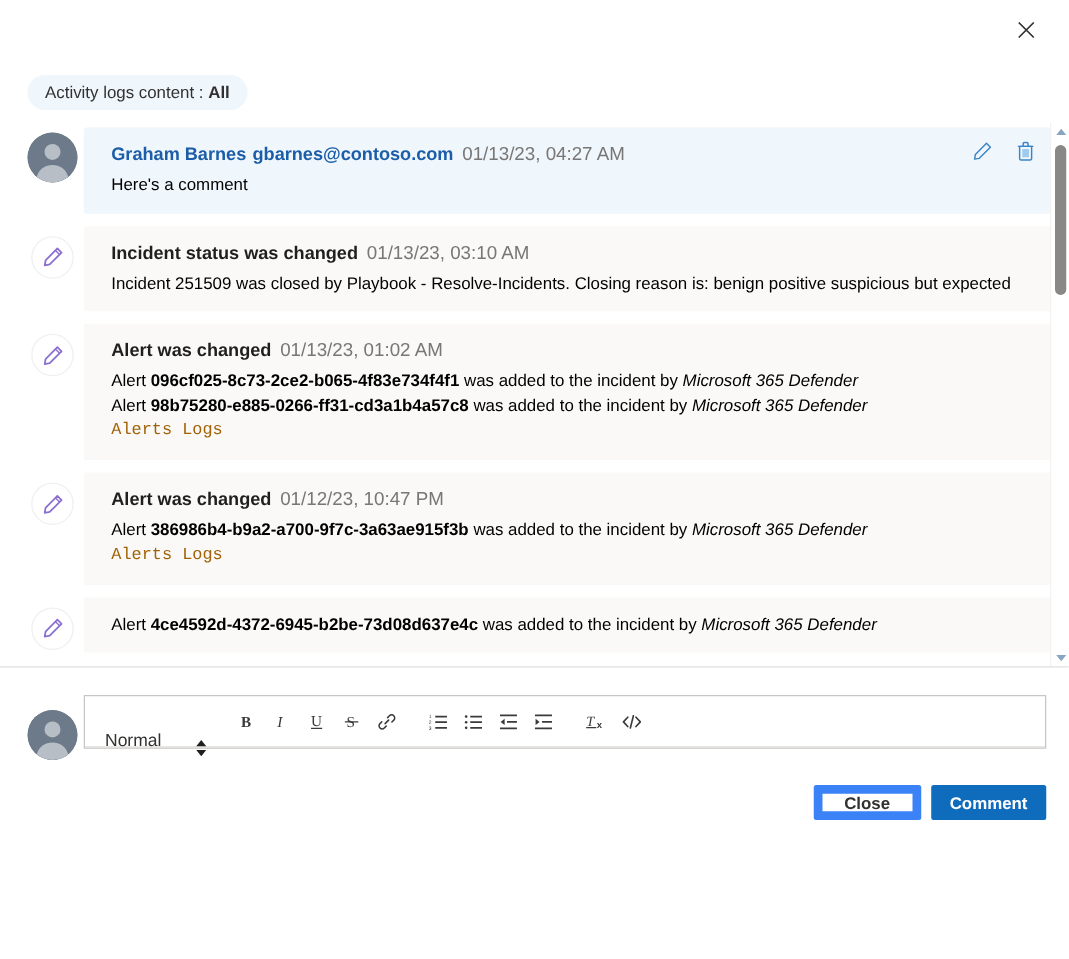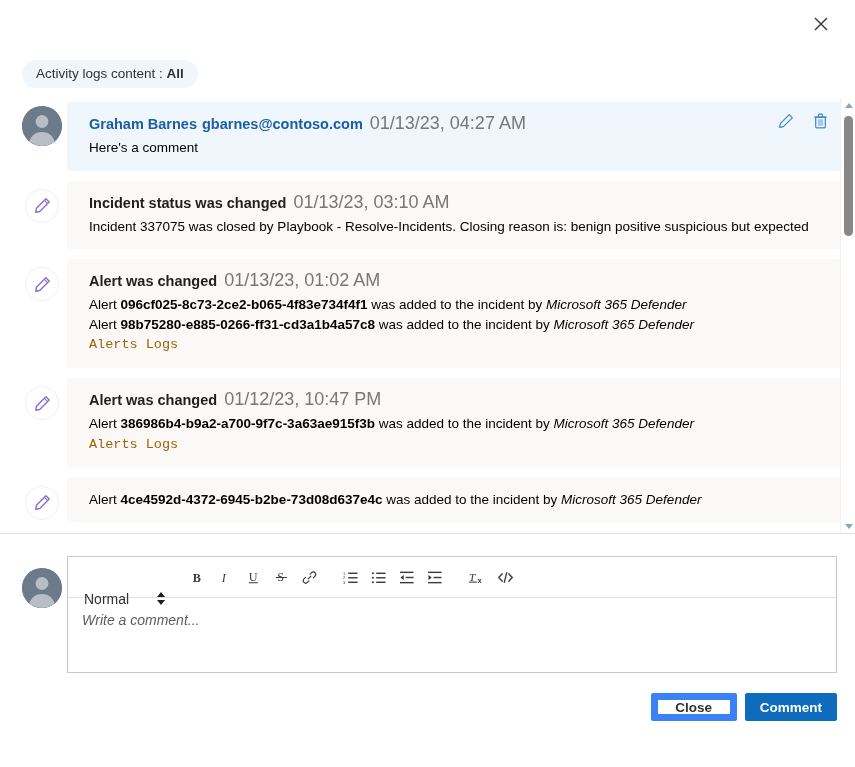--- a/index.html
+++ b/index.html
@@ -134,21 +134,21 @@
     font-size: 14.5px;
     margin-left: 5px;
   }
   .entry-title {
     font-weight: 700;
     color: #201f1e;
     font-size: 14.5px;
   }
   .entry-time {
     color: #797775;
-    font-size: 18px;
+    font-size: 15px;
     margin-left: 7px;
     font-weight: 400;
   }
   .entry-body {
     font-size: 13.5px;
     line-height: 19.5px;
     color: #000000;
   }
   .entry-body .idhex { font-weight: 700; }
   .entry-body .byname { font-style: italic; }
@@ -241,21 +241,20 @@
   .toolbar {
     display: flex;
     align-items: center;
     height: 41px;
     border-bottom: 1px solid #e1dfdd;
     padding: 0 6px;
     box-sizing: border-box;
   }
   .format-select {
     display: flex;
-    align-items: center;
     cursor: pointer;
     padding: 0 4px 0 10px;
     height: 30px;
     margin-top: 43px;
   }
   .format-select .fs-label {
     font-size: 14px;
     color: #323130;
   }
   .spinner-arrows {
@@ -387,21 +386,21 @@
         <div class="entry-avatar">
           <div class="pencil-circle">
             <svg width="17" height="17" viewBox="0 0 18 18" fill="none" stroke="#8a6fd1" stroke-width="1.5" stroke-linejoin="round">
               <path d="M12.6 1.9 16.1 5.4 6.1 15.4 1.9 16.1 2.6 11.9Z"></path>
               <path d="M11 3.5 14.5 7" stroke-width="1.2"></path>
             </svg>
           </div>
         </div>
         <div class="entry-card system">
           <div class="entry-head"><span class="entry-title">Incident status was changed</span><span class="entry-time">01/13/23, 03:10 AM</span></div>
-          <div class="entry-body"><span>Incident 337075 was closed by Playbook - Resolve-Incidents. Closing reason is: benign positive suspicious but expected</span></div>
+          <div class="entry-body"><span>Incident 251509 was closed by Playbook - Resolve-Incidents. Closing reason is: benign positive suspicious but expected</span></div>
         </div>
       </div>
       <div class="entry">
         <div class="entry-avatar">
           <div class="pencil-circle">
             <svg width="17" height="17" viewBox="0 0 18 18" fill="none" stroke="#8a6fd1" stroke-width="1.5" stroke-linejoin="round">
               <path d="M12.6 1.9 16.1 5.4 6.1 15.4 1.9 16.1 2.6 11.9Z"></path>
               <path d="M11 3.5 14.5 7" stroke-width="1.2"></path>
             </svg>
           </div>
@@ -547,20 +546,19 @@
       </button>
       <button class="tb-btn">
         <svg width="17" height="15" viewBox="0 0 18 16" fill="none" stroke="#3b3a39" stroke-width="1.4" stroke-linecap="round" stroke-linejoin="round">
           <path d="M5.5 4 1.8 8l3.7 4"></path>
           <path d="M12.5 4 16.2 8l-3.7 4"></path>
           <line x1="10.3" y1="2.8" x2="7.7" y2="13.2"></line>
         </svg>
       </button>
     </div>
 
-    <textarea class="comment-input" placeholder="Write a comment..." style=""></textarea>
   </div>
 </div>
 
 <div class="footer">
   <button class="btn btn-secondary">Close</button>
   <button class="btn btn-primary">Comment</button>
 </div>
 
 </body></html>

